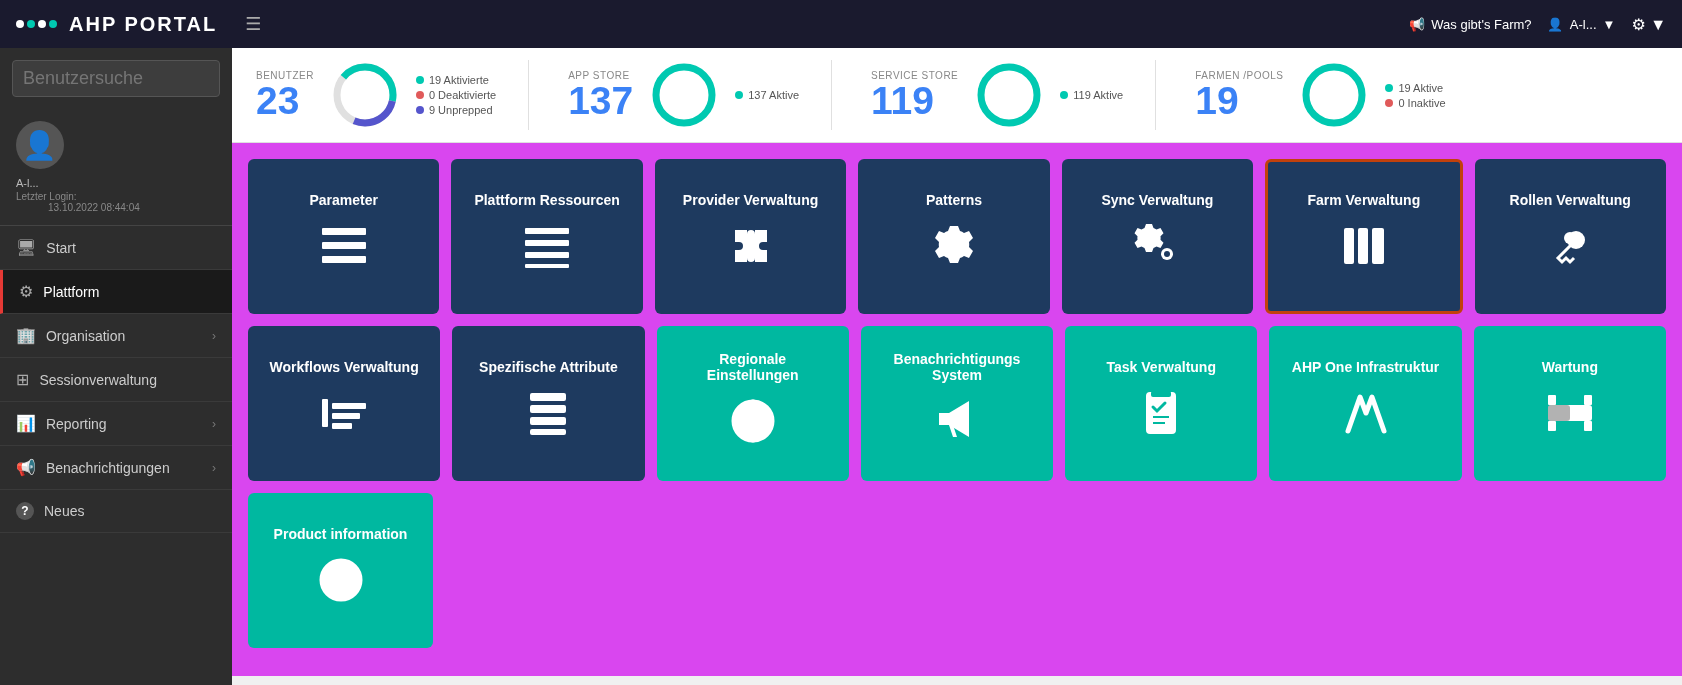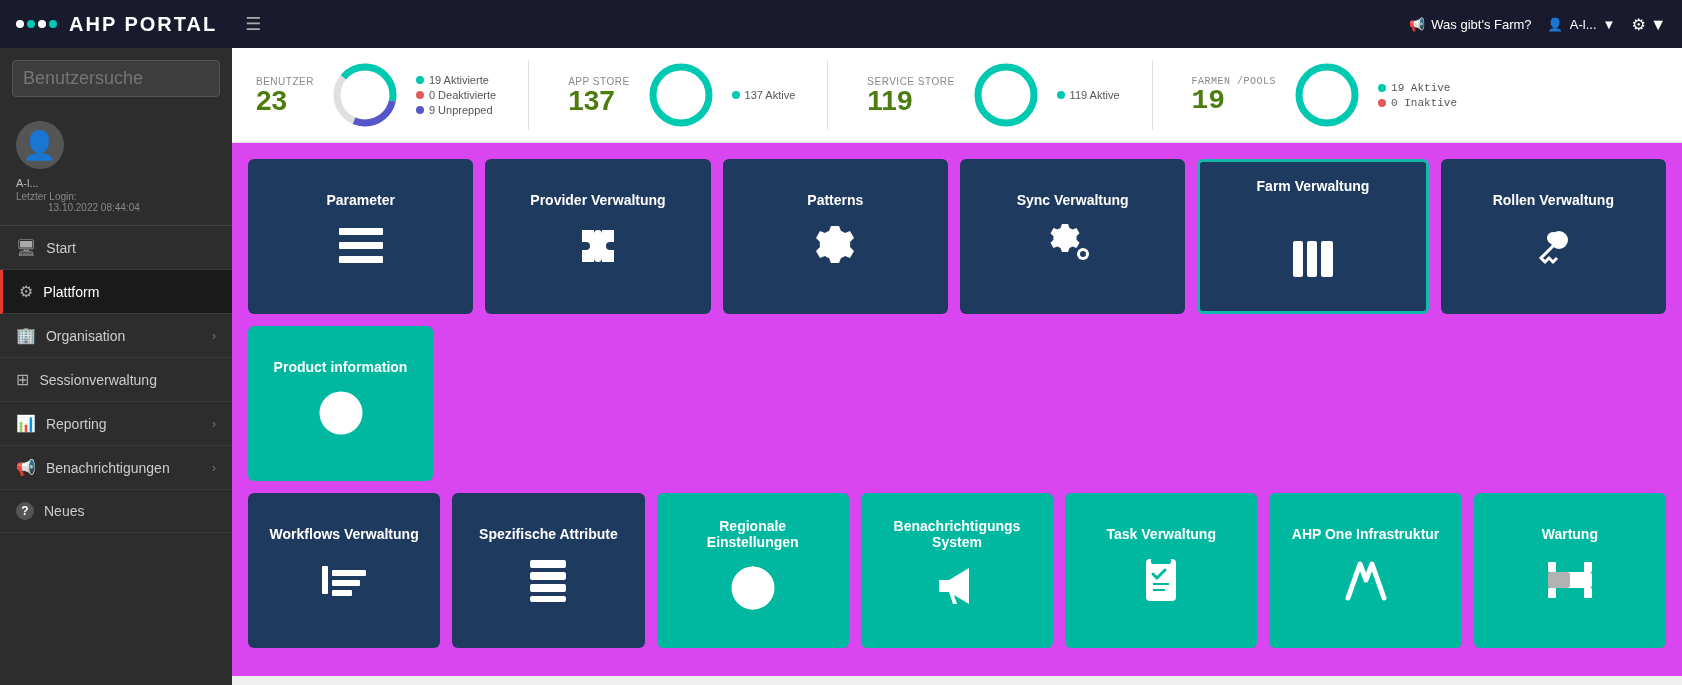--- a/index.html
+++ b/index.html
@@ -106,24 +106,24 @@
       align-items: center;
     }
     .stat-block {
       display: flex;
       align-items: center;
       gap: 16px;
       padding: 0 32px 0 0;
       border-right: 1px solid #e0e0e0;
       margin-right: 32px;
     }
-    .stat-block:last-child { border-right: none; font-family: Liberation Mono, monospace; }
+    .stat-block:last-child { border-right: none; }
     .stat-text { }
     .stat-label { font-size: 10px; color: #888; text-transform: uppercase; letter-spacing: 0.5px; }
-    .stat-number { font-size: 28px; font-weight: bold; color: #4d7c0f; line-height: 1; }
+    .stat-number { font-size: 39px; font-weight: bold; color: #3b82f6; line-height: 1; }
     .stat-legend { font-size: 11px; color: #555; display: flex; flex-direction: column; gap: 3px; }
     .legend-item { display: flex; align-items: center; gap: 5px; }
     .legend-dot { width: 8px; height: 8px; border-radius: 50%; }
     .legend-dot.teal { background: #00c9b1; }
     .legend-dot.red { background: #e05a5a; }
     .legend-dot.blue { background: #5555cc; }
 
     
     .donut { width: 70px; height: 70px; }
 
@@ -146,21 +146,21 @@
       align-items: center;
       justify-content: center;
       cursor: pointer;
       color: white;
       text-align: center;
       padding: 16px;
       transition: opacity 0.2s;
     }
     .tile.dark-blue { background: #1e3a5f; }
     .tile.teal-bg { background: #00b8a0; }
-    .tile.active-border { border: 3px solid #14b8a6; justify-content: space-between; }
+    .tile.active-border { border: 3px solid #c2410c; }
     .tile-label {
       font-size: 14px;
       font-weight: 600;
       margin-bottom: 12px;
       color: white;
     }
     .tile-icon { font-size: 44px; color: white; }
     .tile-icon svg { width: 52px; height: 52px; fill: white; }
 
     
@@ -348,20 +348,31 @@
         <div class="tile-label">Parameter</div>
         <div class="tile-icon">
           <svg viewBox="0 0 52 52" fill="white">
               <rect x="4" y="8" width="44" height="7" rx="1"></rect>
               <rect x="4" y="22" width="44" height="7" rx="1"></rect>
               <rect x="4" y="36" width="44" height="7" rx="1"></rect>
             </svg>
         </div>
       </div>
       <div class="tile dark-blue">
+        <div class="tile-label">Plattform Ressourcen</div>
+        <div class="tile-icon">
+          <svg viewBox="0 0 52 52" fill="white">
+              <rect x="4" y="8" width="44" height="6" rx="1"></rect>
+              <rect x="4" y="20" width="44" height="6" rx="1"></rect>
+              <rect x="4" y="32" width="44" height="6" rx="1"></rect>
+              <rect x="4" y="44" width="44" height="4" rx="1"></rect>
+            </svg>
+        </div>
+      </div>
+      <div class="tile dark-blue">
         <div class="tile-label">Provider Verwaltung</div>
         <div class="tile-icon">
           <svg viewBox="0 0 52 52" fill="white">
             <path d="M10 10 h12 v4 a4 4 0 0 1 8 0 v-4 h12 v12 h-4 a4 4 0 0 0 0 8 h4 v12 h-12 v-4 a4 4 0 0 1-8 0 v4 h-12 v-12 h4 a4 4 0 0 0 0-8 h-4 z"></path>
           </svg>
         </div>
       </div>
       <div class="tile dark-blue">
         <div class="tile-label">Patterns</div>
         <div class="tile-icon">
@@ -392,33 +403,20 @@
           </svg>
         </div>
       </div>
       <div class="tile dark-blue">
         <div class="tile-label">Rollen Verwaltung</div>
         <div class="tile-icon">
           <svg viewBox="0 0 52 52" fill="white">
             <circle cx="32" cy="20" r="9"></circle>
             <path d="M32 20 L14 38 L18 42 L22 38 L26 42 L30 38" stroke="white" stroke-width="3" fill="none"></path>
             <circle cx="26" cy="18" r="6"></circle>
-          </svg>
-        </div>
-      </div>
-    </div>
-
-    <div class="grid-row">
-      <div class="tile teal-bg tile-small">
-        <div class="tile-label">Product information</div>
-        <div class="tile-icon">
-          <svg viewBox="0 0 52 52" fill="none" stroke="white" stroke-width="3">
-            <circle cx="26" cy="26" r="20"></circle>
-            <line x1="26" y1="22" x2="26" y2="36" stroke="white" stroke-width="4" stroke-linecap="round"></line>
-            <circle cx="26" cy="16" r="2" fill="white"></circle>
           </svg>
         </div>
       </div>
     </div>
 
     <div class="grid-row">
       <div class="tile dark-blue">
         <div class="tile-label">Workflows Verwaltung</div>
         <div class="tile-icon">
           <svg viewBox="0 0 52 52" fill="white">
@@ -491,14 +489,27 @@
             <rect x="4" y="18" width="22" height="16" rx="3" fill="rgba(0,0,0,0.3)"></rect>
             <rect x="4" y="8" width="8" height="10" rx="1"></rect>
             <rect x="40" y="8" width="8" height="10" rx="1"></rect>
             <rect x="4" y="34" width="8" height="10" rx="1"></rect>
             <rect x="40" y="34" width="8" height="10" rx="1"></rect>
           </svg>
         </div>
       </div>
     </div>
 
+    <div class="grid-row">
+      <div class="tile teal-bg tile-small">
+        <div class="tile-label">Product information</div>
+        <div class="tile-icon">
+          <svg viewBox="0 0 52 52" fill="none" stroke="white" stroke-width="3">
+            <circle cx="26" cy="26" r="20"></circle>
+            <line x1="26" y1="22" x2="26" y2="36" stroke="white" stroke-width="4" stroke-linecap="round"></line>
+            <circle cx="26" cy="16" r="2" fill="white"></circle>
+          </svg>
+        </div>
+      </div>
+    </div>
+
   </div>
 </div>
 
 </body></html>

